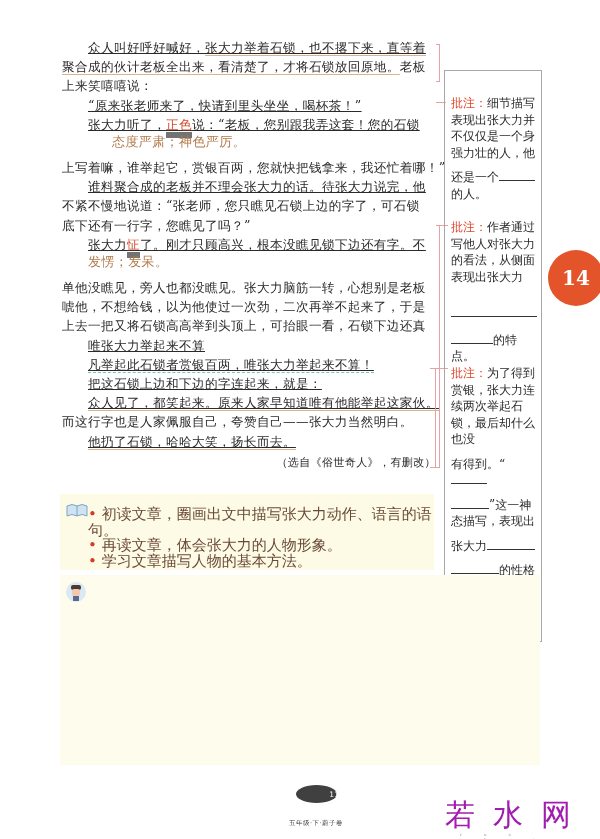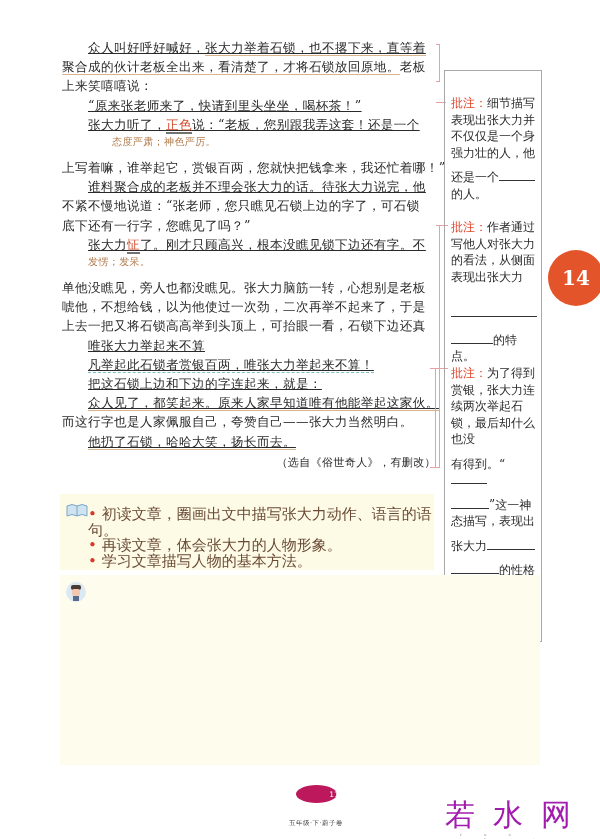--- a/index.html
+++ b/index.html
@@ -2,23 +2,23 @@
 <html><head>
 <meta charset="utf-8">
 <style>
   * { box-sizing: border-box; margin: 0; padding: 0; }
   html, body { width: 600px; height: 839px; background: #ffffff; overflow: hidden; }
   body { position: relative; font-family: "DejaVu Serif", "Liberation Serif", serif; color: #2a2a2a; }
 
   .main-text { position: absolute; left: 62px; top: 38px; width: 374px; font-size: 12.6px; line-height: 19.2px; letter-spacing: 0.4px; }
   .main-text p { white-space: nowrap; }
   .indent { padding-left: 26px; text-decoration: underline; }
-  .gloss { color: #b07a4a; font-size: 10px; padding-left: 50px; line-height: 16px; margin-bottom: 8px; }
+  .gloss { color: #b07a4a; font-size: 13px; padding-left: 50px; line-height: 16px; margin-bottom: 8px; }
   .gloss.g2 { padding-left: 26px; }
-  .hl { color: #d04a2a; border-bottom: 2px solid #737373; }
+  .hl { color: #d04a2a; border-bottom: 6px solid #737373; }
   .ul-tan { border-bottom: 1px solid #d9b48c; }
   .ul-teal { border-bottom: 1px dashed #7ec0c0; }
   .source { text-align: right; font-size: 11px; margin-top: 2px; }
 
   .bracket { position: absolute; border: 1px solid #e6a3a3; border-left: none; }
   .connector { position: absolute; height: 1px; background: #e6a3a3; }
 
   .notes-panel { position: absolute; left: 444px; top: 70px; width: 98px; height: 572px; border: 1px solid #a8a8a8; padding: 0 13px; font-size: 12px; line-height: 16.5px; }
   .note { position: absolute; left: 6px; width: 86px; }
   .note .label { color: #e0452a; }
@@ -29,39 +29,39 @@
 
   .tips-box { position: absolute; left: 60px; top: 494px; width: 374px; height: 76px; background: #fdfbe6; }
   .tips-box ul { list-style: none; position: absolute; left: 28px; top: 13px; font-size: 15px; line-height: 15.5px; color: #6a4a35; }
   .tips-box li::before { content: "• "; color: #d23a2a; }
   .book-icon { position: absolute; left: 6px; top: 8px; width: 22px; height: 16px; }
 
   .notes-area { position: absolute; left: 60px; top: 575px; width: 480px; height: 190px; background: #fefcec; }
   .avatar { position: absolute; left: 6px; top: 6px; width: 20px; height: 22px; }
 
   .footer { position: absolute; left: 276px; top: 785px; width: 80px; text-align: center; }
-  .page-num { width: 30px; height: 18px; border-radius: 50%; background: #be185d; color: #fff; font-size: 7.5px; display: flex; align-items: center; justify-content: center; margin: 0 auto; font-family: "DejaVu Sans", sans-serif; padding-left: 41px; }
+  .page-num { width: 30px; height: 18px; border-radius: 50%; background: #404040; color: #fff; font-size: 7.5px; display: flex; align-items: center; justify-content: center; margin: 0 auto; font-family: "DejaVu Sans", sans-serif; padding-left: 41px; }
   .footer-text { font-size: 6.5px; color: #444; margin-top: 16px; letter-spacing: 0.5px; }
   .watermark { position: absolute; left: 445px; top: 795px; font-size: 30px; color: #a21caf; letter-spacing: 18px; font-family: "DejaVu Sans", sans-serif; }
   .watermark-sub { position: absolute; left: 460px; top: 832px; font-size: 4px; color: #999; letter-spacing: 22px; }
 </style>
 </head>
 <body>
 
 <div class="main-text">
   <p class="indent">
     <span>众人叫好呼好喊好，</span><span class="ul-tan">张大力举着石锁，也不撂下来，直等着</span>
   </p>
   <p>
     <span class="ul-tan">聚合成的伙计老板全出来，看清楚了，才将石锁放回原地。</span><span>老板</span>
   </p>
   <p>上来笑嘻嘻说：</p>
   <p class="indent">“原来张老师来了，快请到里头坐坐，喝杯茶！”</p>
   <p class="indent">
-    <span>张大力听了，</span><span class="hl">正色</span><span>说：“老板，您别跟我弄这套！还是一个</span>
+    <span>张大力听了，</span><span class="hl">正色</span><span>说：“老板，您别跟我弄这套！您的石锁</span>
   </p>
   <p class="gloss">态度严肃；神色严厉。</p>
   <p>上写着嘛，谁举起它，赏银百两，您就快把钱拿来，我还忙着哪！”</p>
   <p class="indent">谁料聚合成的老板并不理会张大力的话。待张大力说完，他</p>
   <p>不紧不慢地说道：“张老师，您只瞧见石锁上边的字了，可石锁</p>
   <p>底下还有一行字，您瞧见了吗？”</p>
   <p class="indent">
     <span>张大力</span><span class="hl">怔</span><span>了。刚才只顾高兴，根本没瞧见锁下边还有字。不</span>
   </p>
   <p class="gloss g2">发愣；发呆。</p>

